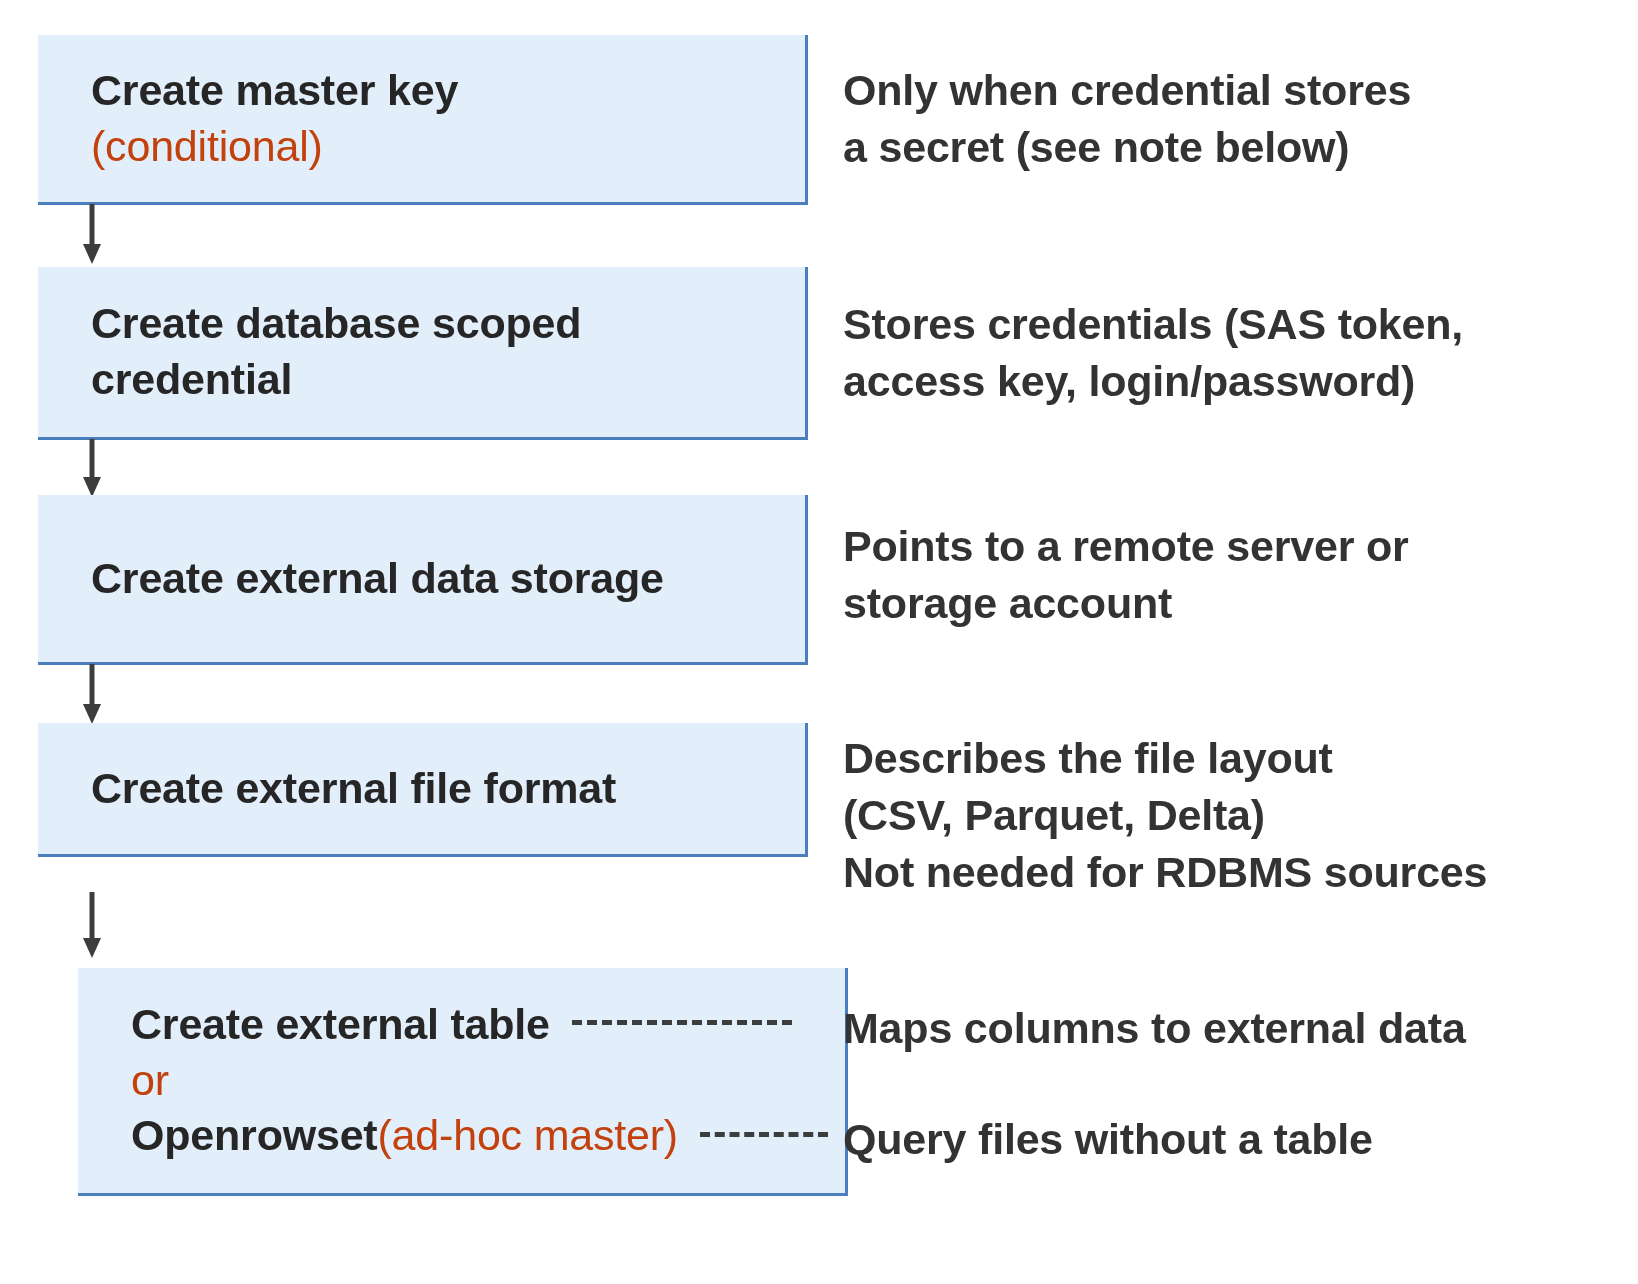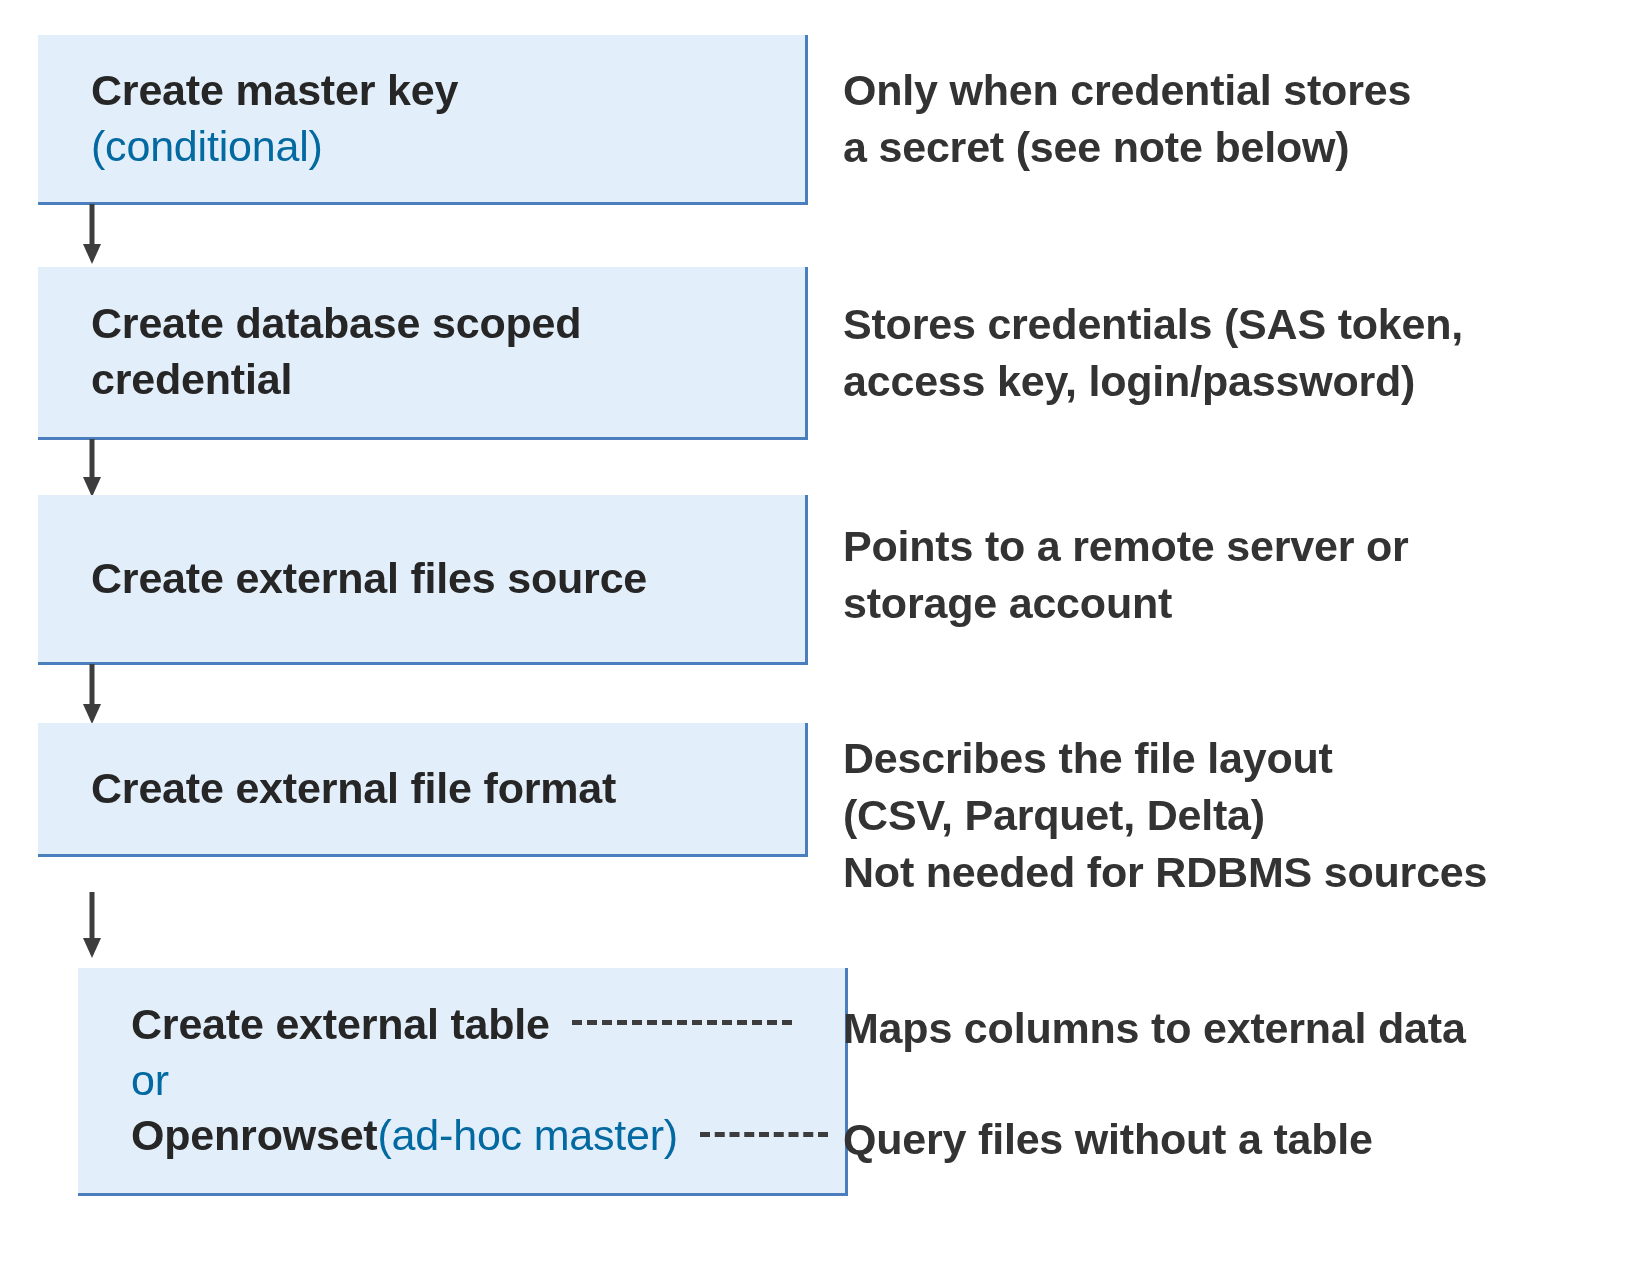--- a/index.html
+++ b/index.html
@@ -48,21 +48,21 @@
   }
   .step-title {
     font-weight: bold;
     font-size: 43px;
     color: #262626;
     white-space: nowrap;
   }
   .step-sub {
     font-weight: normal;
     font-size: 43px;
-    color: #0369a1;
+    color: #c2410c;
     white-space: nowrap;
   }
 
   
   .note {
     position: absolute;
     left: 843px;
     font-size: 43px;
     line-height: 1.33;
     color: #333333;
@@ -123,21 +123,21 @@
 
   <div class="arrow" style="top:439px;">
     <svg width="20" height="60" viewBox="0 0 20 60" xmlns="http://www.w3.org/2000/svg">
       <line x1="10" y1="0" x2="10" y2="40" stroke="#3d3d3d" stroke-width="5"></line>
       <polygon points="1,38 19,38 10,58" fill="#3d3d3d"></polygon>
     </svg>
   </div>
 
   <div class="step-box" style="top:495px; height:170px;">
     <div class="step-text">
-      <div class="step-title">Create external files source</div>
+      <div class="step-title">Create external data storage</div>
     </div>
   </div>
   <div class="note" style="top:518px;">Points to a remote server or
 storage account</div>
 
   <div class="arrow" style="top:664px;">
     <svg width="20" height="62" viewBox="0 0 20 62" xmlns="http://www.w3.org/2000/svg">
       <line x1="10" y1="0" x2="10" y2="42" stroke="#3d3d3d" stroke-width="5"></line>
       <polygon points="1,40 19,40 10,60" fill="#3d3d3d"></polygon>
     </svg>

